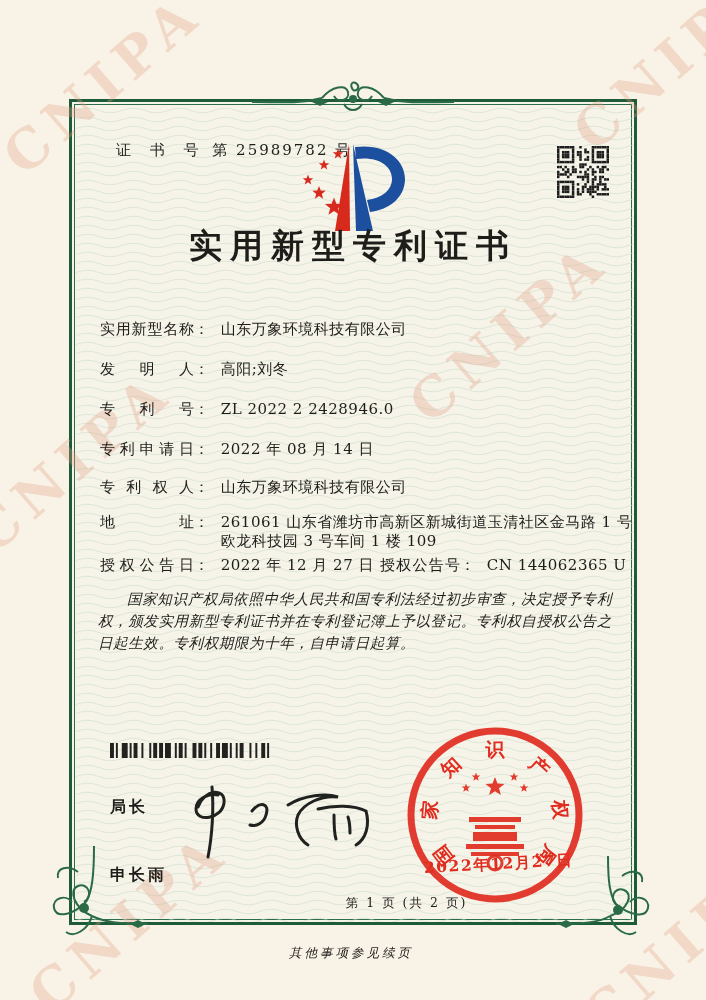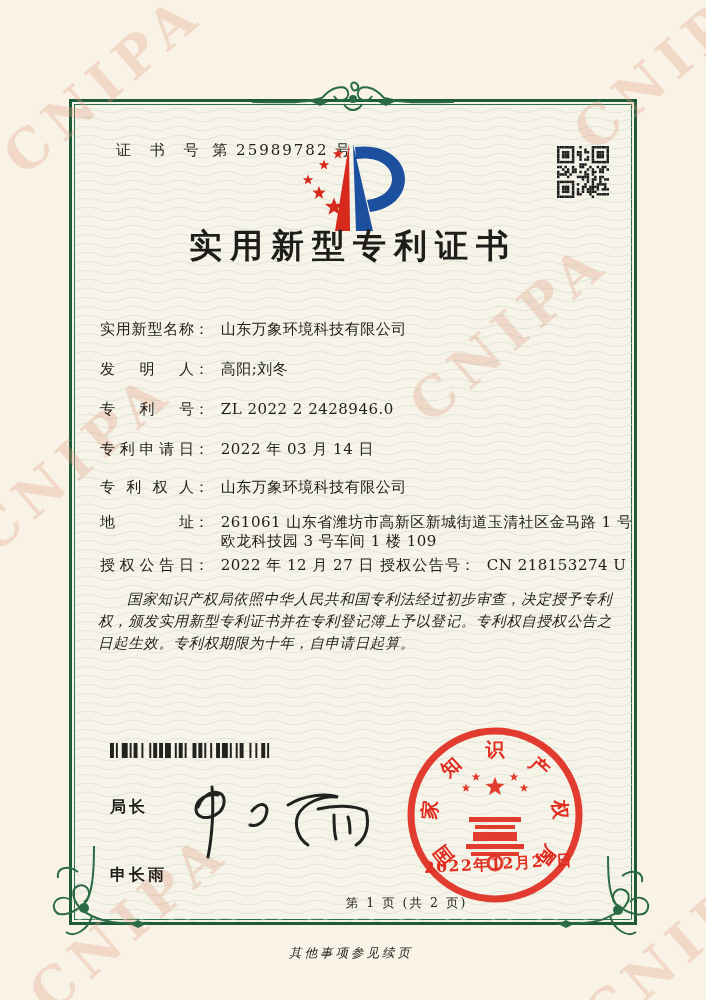--- a/index.html
+++ b/index.html
@@ -374,39 +374,39 @@
     <div class="frow" style="top:360px;">
       <span class="flabel">发明人</span><span class="fcolon">：</span>
       <span class="fvalue">高阳;刘冬</span>
     </div>
     <div class="frow" style="top:400px;">
       <span class="flabel">专利号</span><span class="fcolon">：</span>
       <span class="fvalue">ZL 2022 2 2428946.0</span>
     </div>
     <div class="frow" style="top:440px;">
       <span class="flabel">专利申请日</span><span class="fcolon">：</span>
-      <span class="fvalue">2022 年 03 月 14 日</span>
+      <span class="fvalue">2022 年 08 月 14 日</span>
     </div>
     <div class="frow" style="top:478px;">
       <span class="flabel">专利权人</span><span class="fcolon">：</span>
       <span class="fvalue">山东万象环境科技有限公司</span>
     </div>
     <div class="frow" style="top:513px;">
       <span class="flabel">地址</span><span class="fcolon">：</span>
       <span class="fvalue">
         <div>261061 山东省潍坊市高新区新城街道玉清社区金马路 1 号</div>
         <div>欧龙科技园 3 号车间 1 楼 109</div>
       </span>
     </div>
     <div class="frow" style="top:556px;">
       <span class="flabel">授权公告日</span><span class="fcolon">：</span>
       <span class="fvalue">2022 年 12 月 27 日</span>
       <span class="pair2">
         <span class="flabel">授权公告号</span><span class="fcolon">：</span>
-        <span class="fvalue">CN 218153274 U</span>
+        <span class="fvalue">CN 144062365 U</span>
       </span>
     </div>
 
     <div class="bodytext">
       <p>国家知识产权局依照中华人民共和国专利法经过初步审查，决定授予专利权，颁发实用新型专利证书并在专利登记簿上予以登记。专利权自授权公告之日起生效。专利权期限为十年，自申请日起算。</p>
     </div>
 
     <svg class="barcode" id="barcode" width="165" height="15">
         <rect x="0.00" y="0" width="3.93" height="15" fill="#24221f"></rect>
         <rect x="5.89" y="0" width="1.96" height="15" fill="#24221f"></rect>

